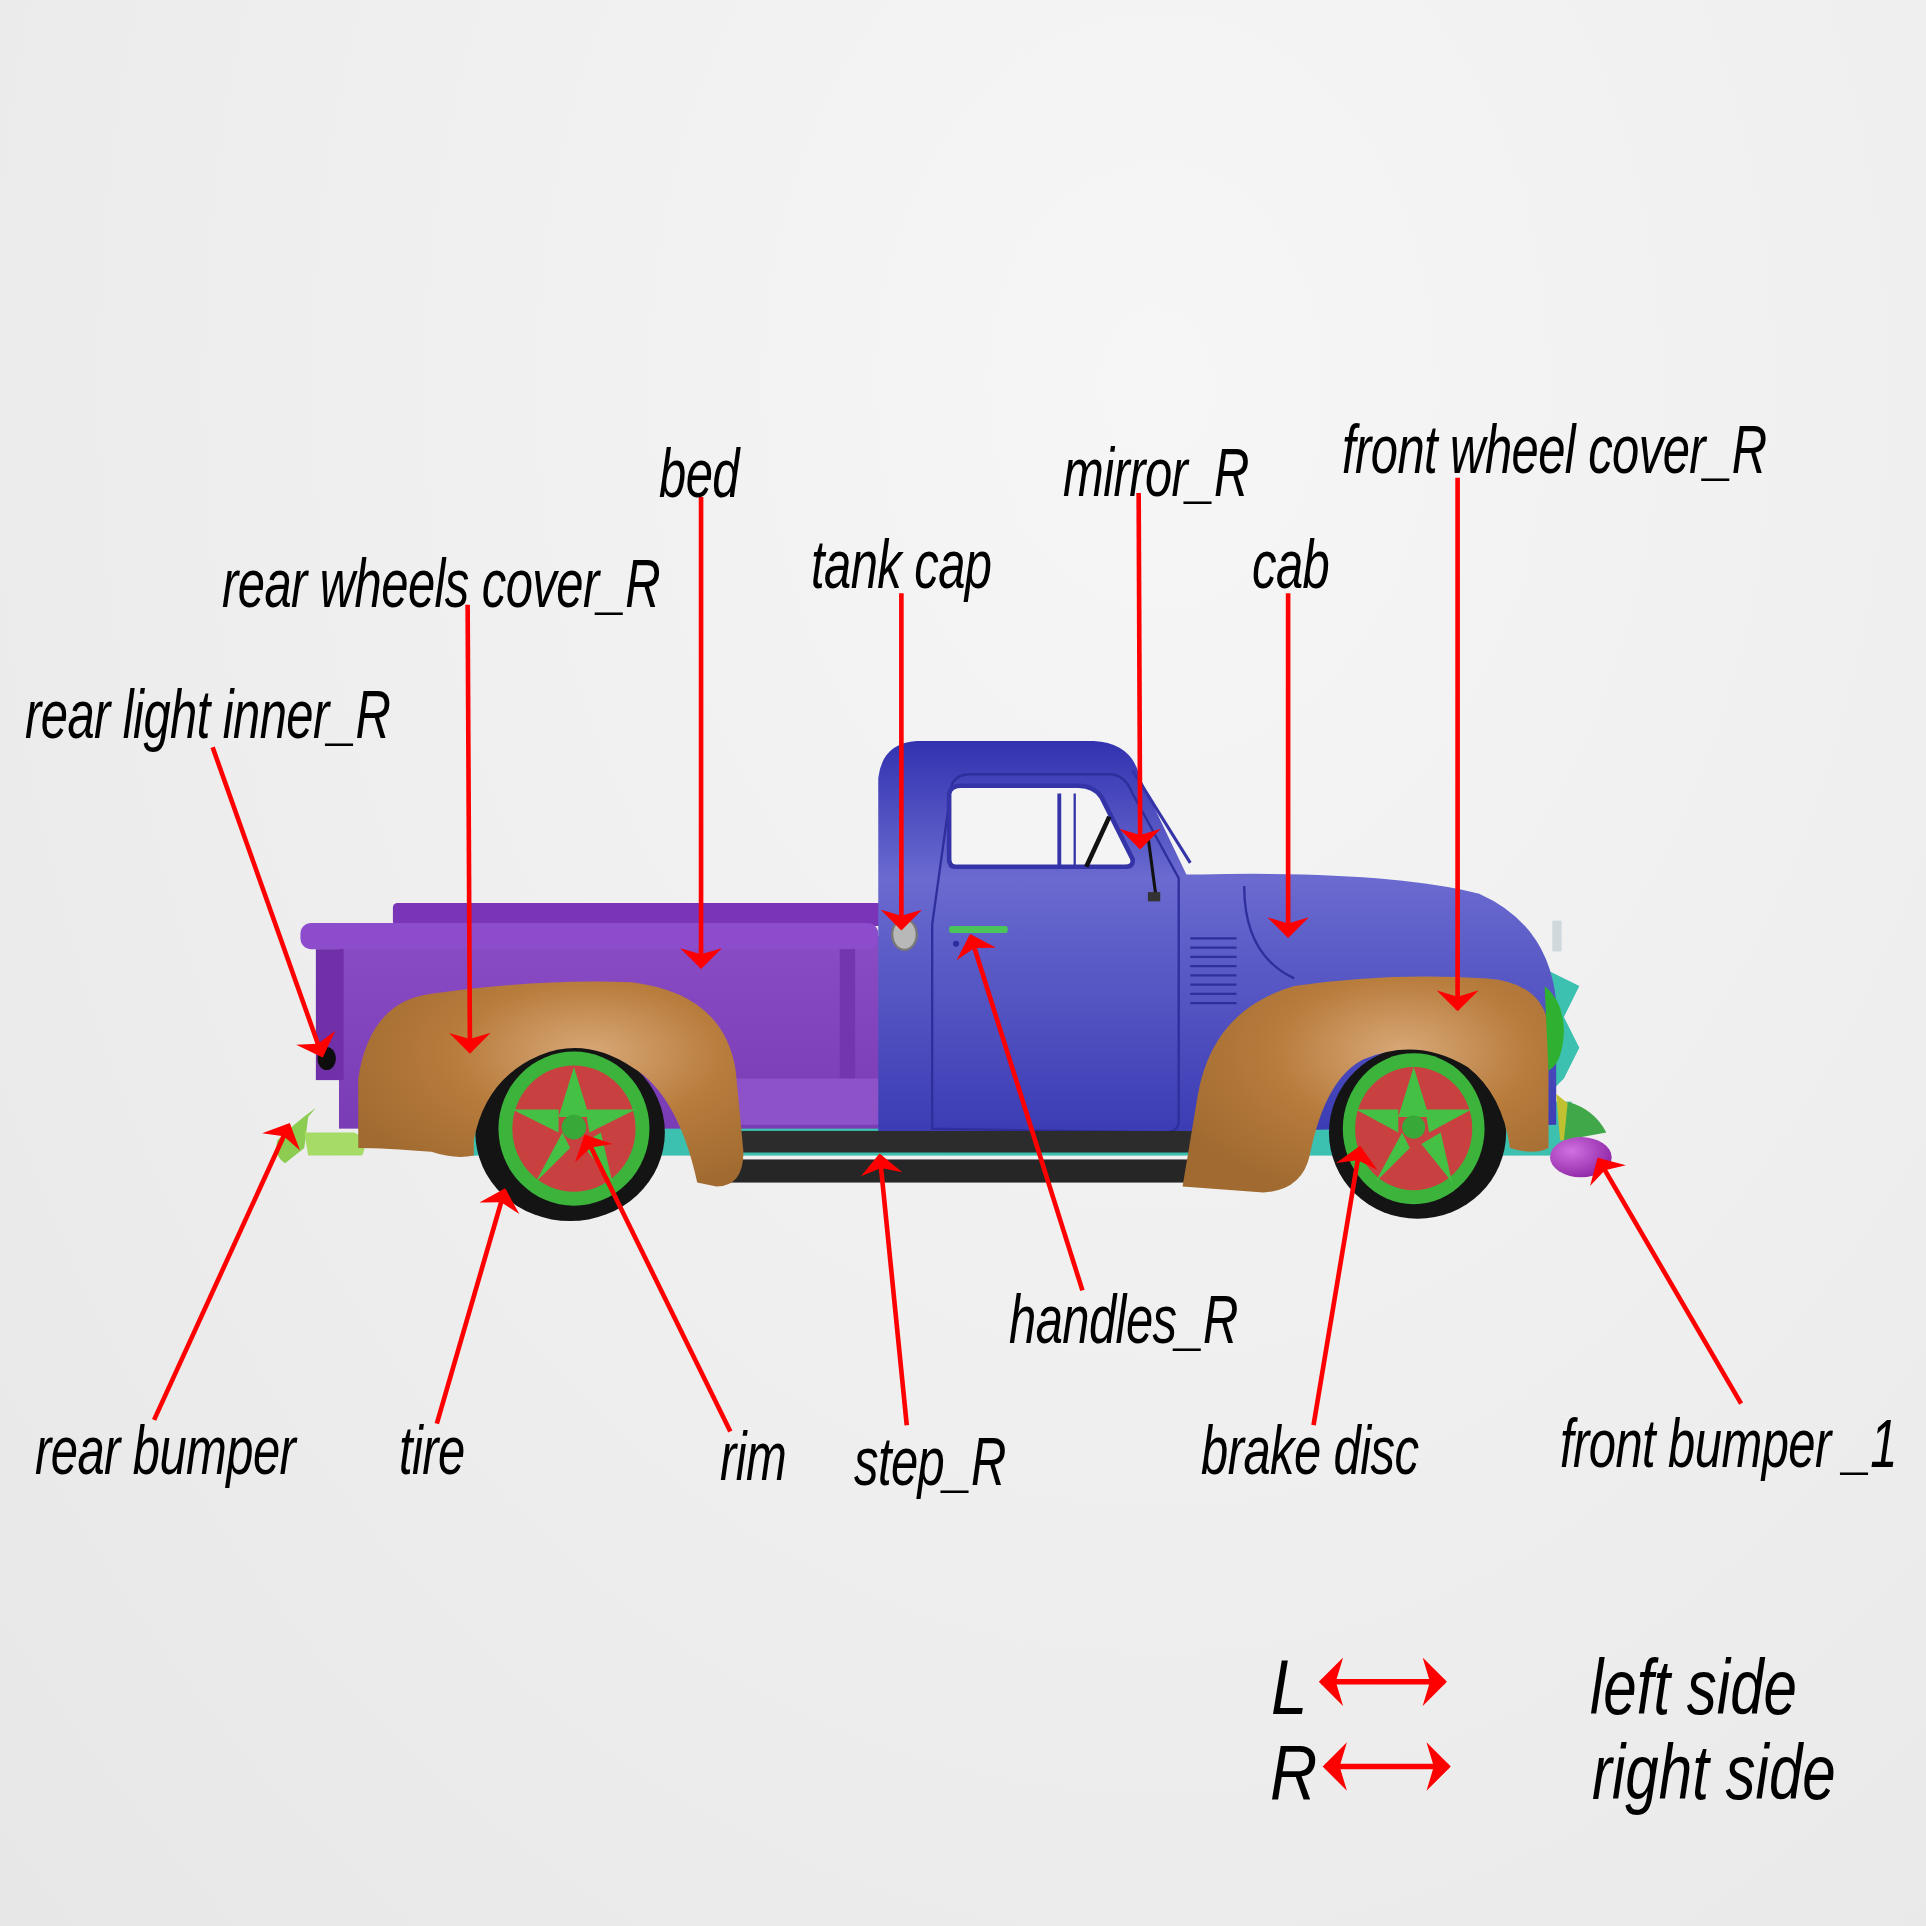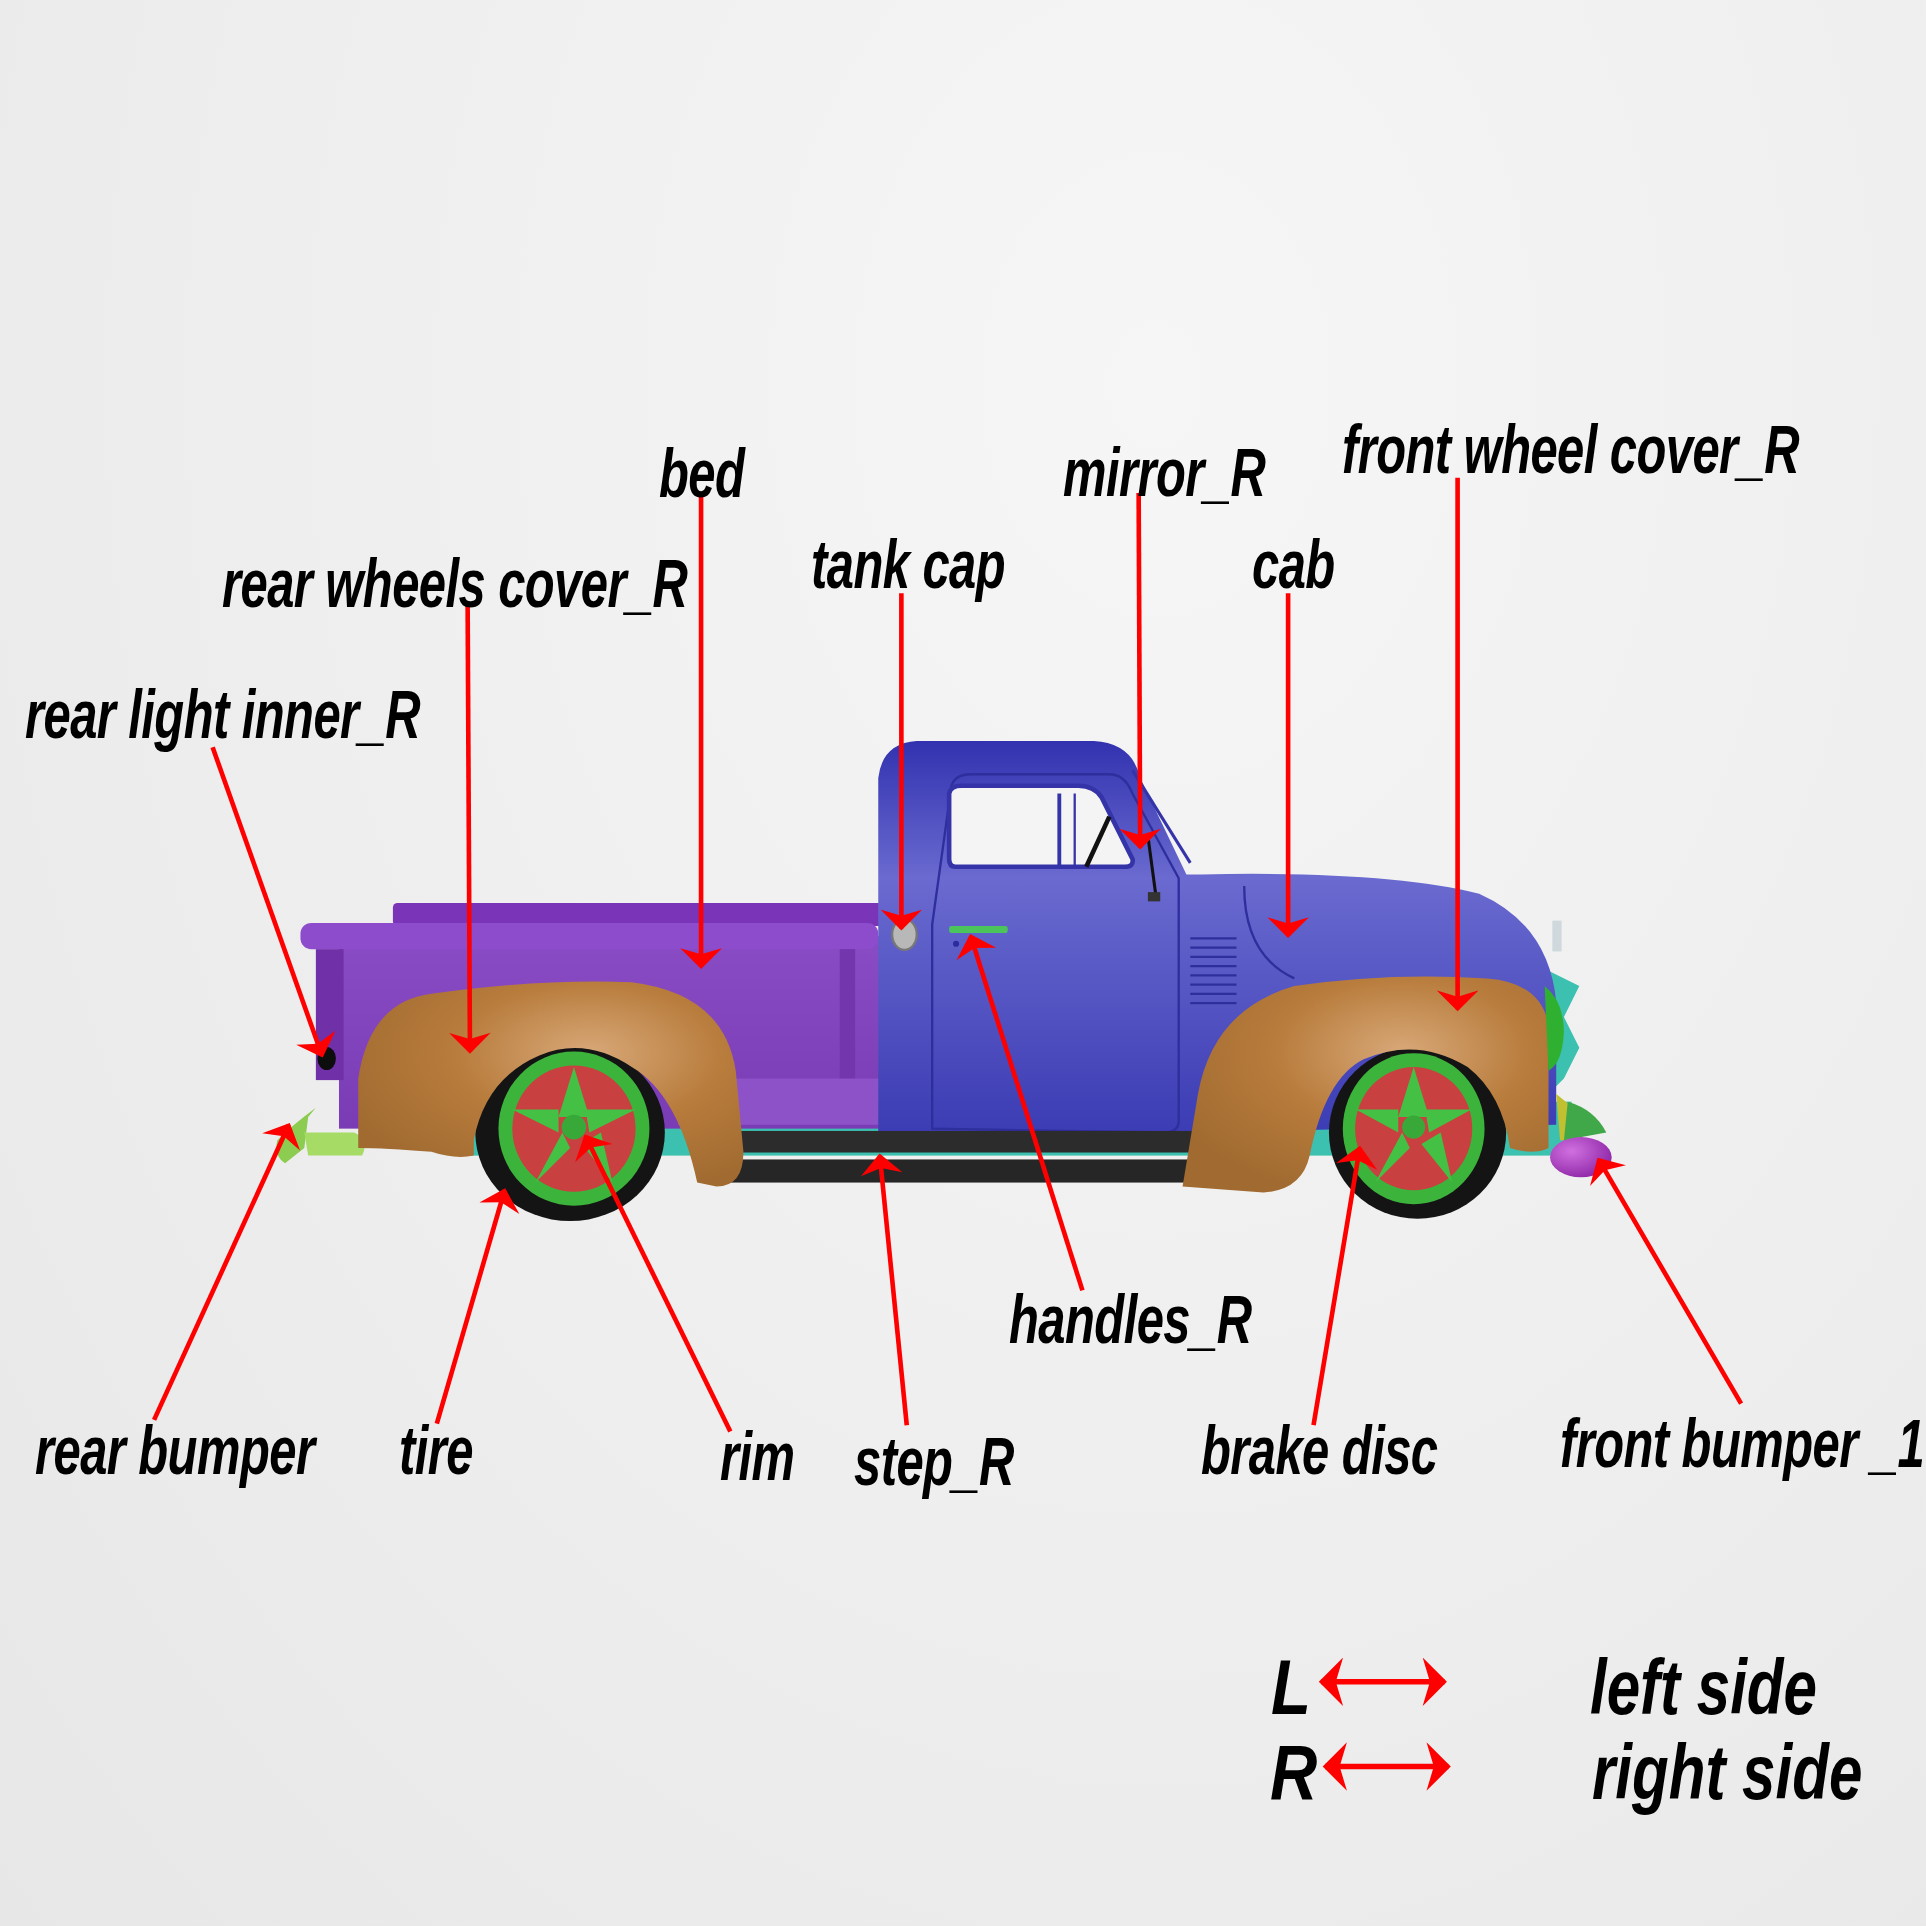--- a/index.html
+++ b/index.html
@@ -2,21 +2,21 @@
 <html style="font-size:12.3px"><head>
 <meta charset="utf-8">
 <style>
   html, body { margin:0; padding:0; }
   body {
     width:1926px; height:1926px; overflow:hidden;
     background: radial-gradient(ellipse at 60% 20%, #f6f6f6 0%, #eeeeee 55%, #e7e7e7 100%);
     position:relative;
     font-family: "Liberation Sans", sans-serif;
   }
-  #stage { position:absolute; left:0; top:0; width:1926px; height:1926px;font-weight:bold; }
+  #stage { position:absolute; left:0; top:0; width:1926px; height:1926px; }
   .label {
     position:absolute;
     font-family: "Liberation Sans", sans-serif;
     font-style: italic;
     font-size: 68px;
     line-height: 1;
     color:#000;
     white-space:nowrap;
     transform-origin: left top;
     transform: scaleX(0.72);

